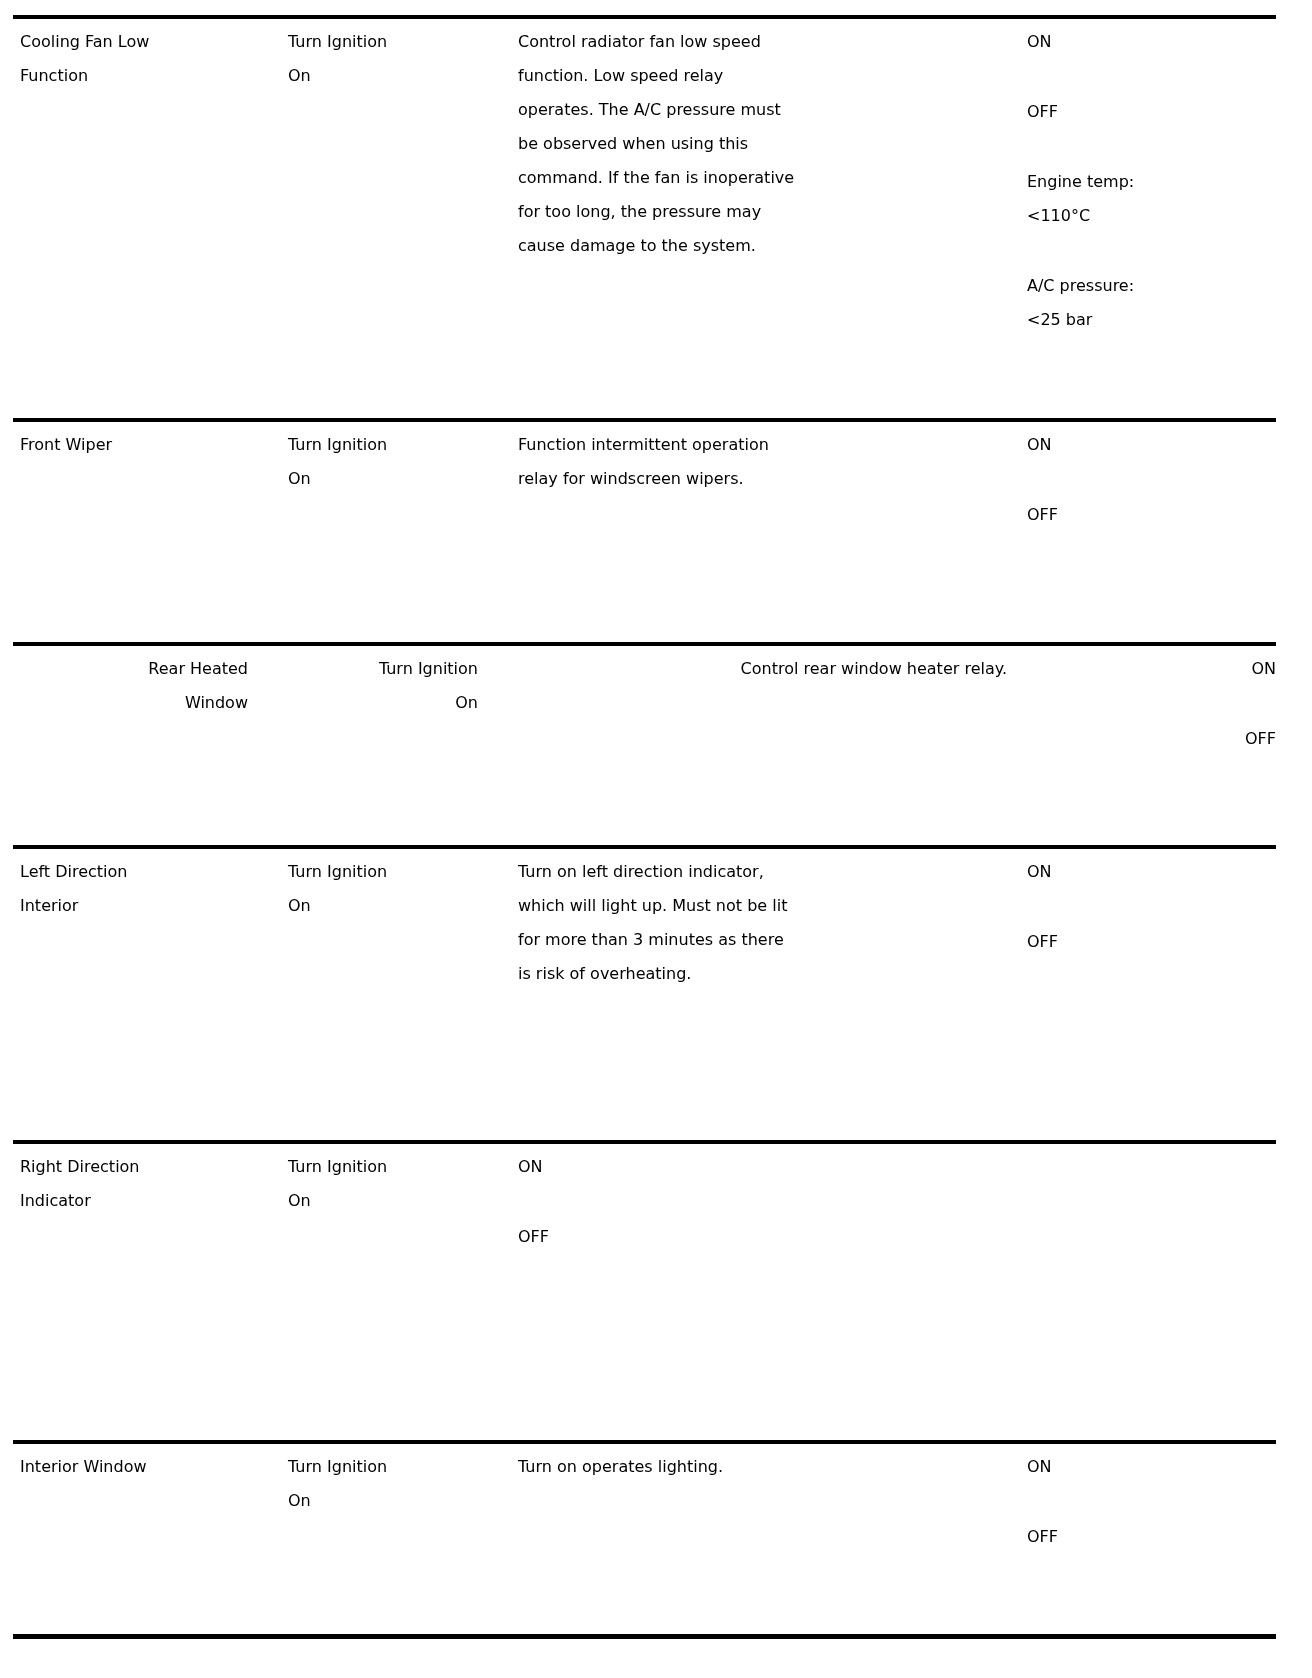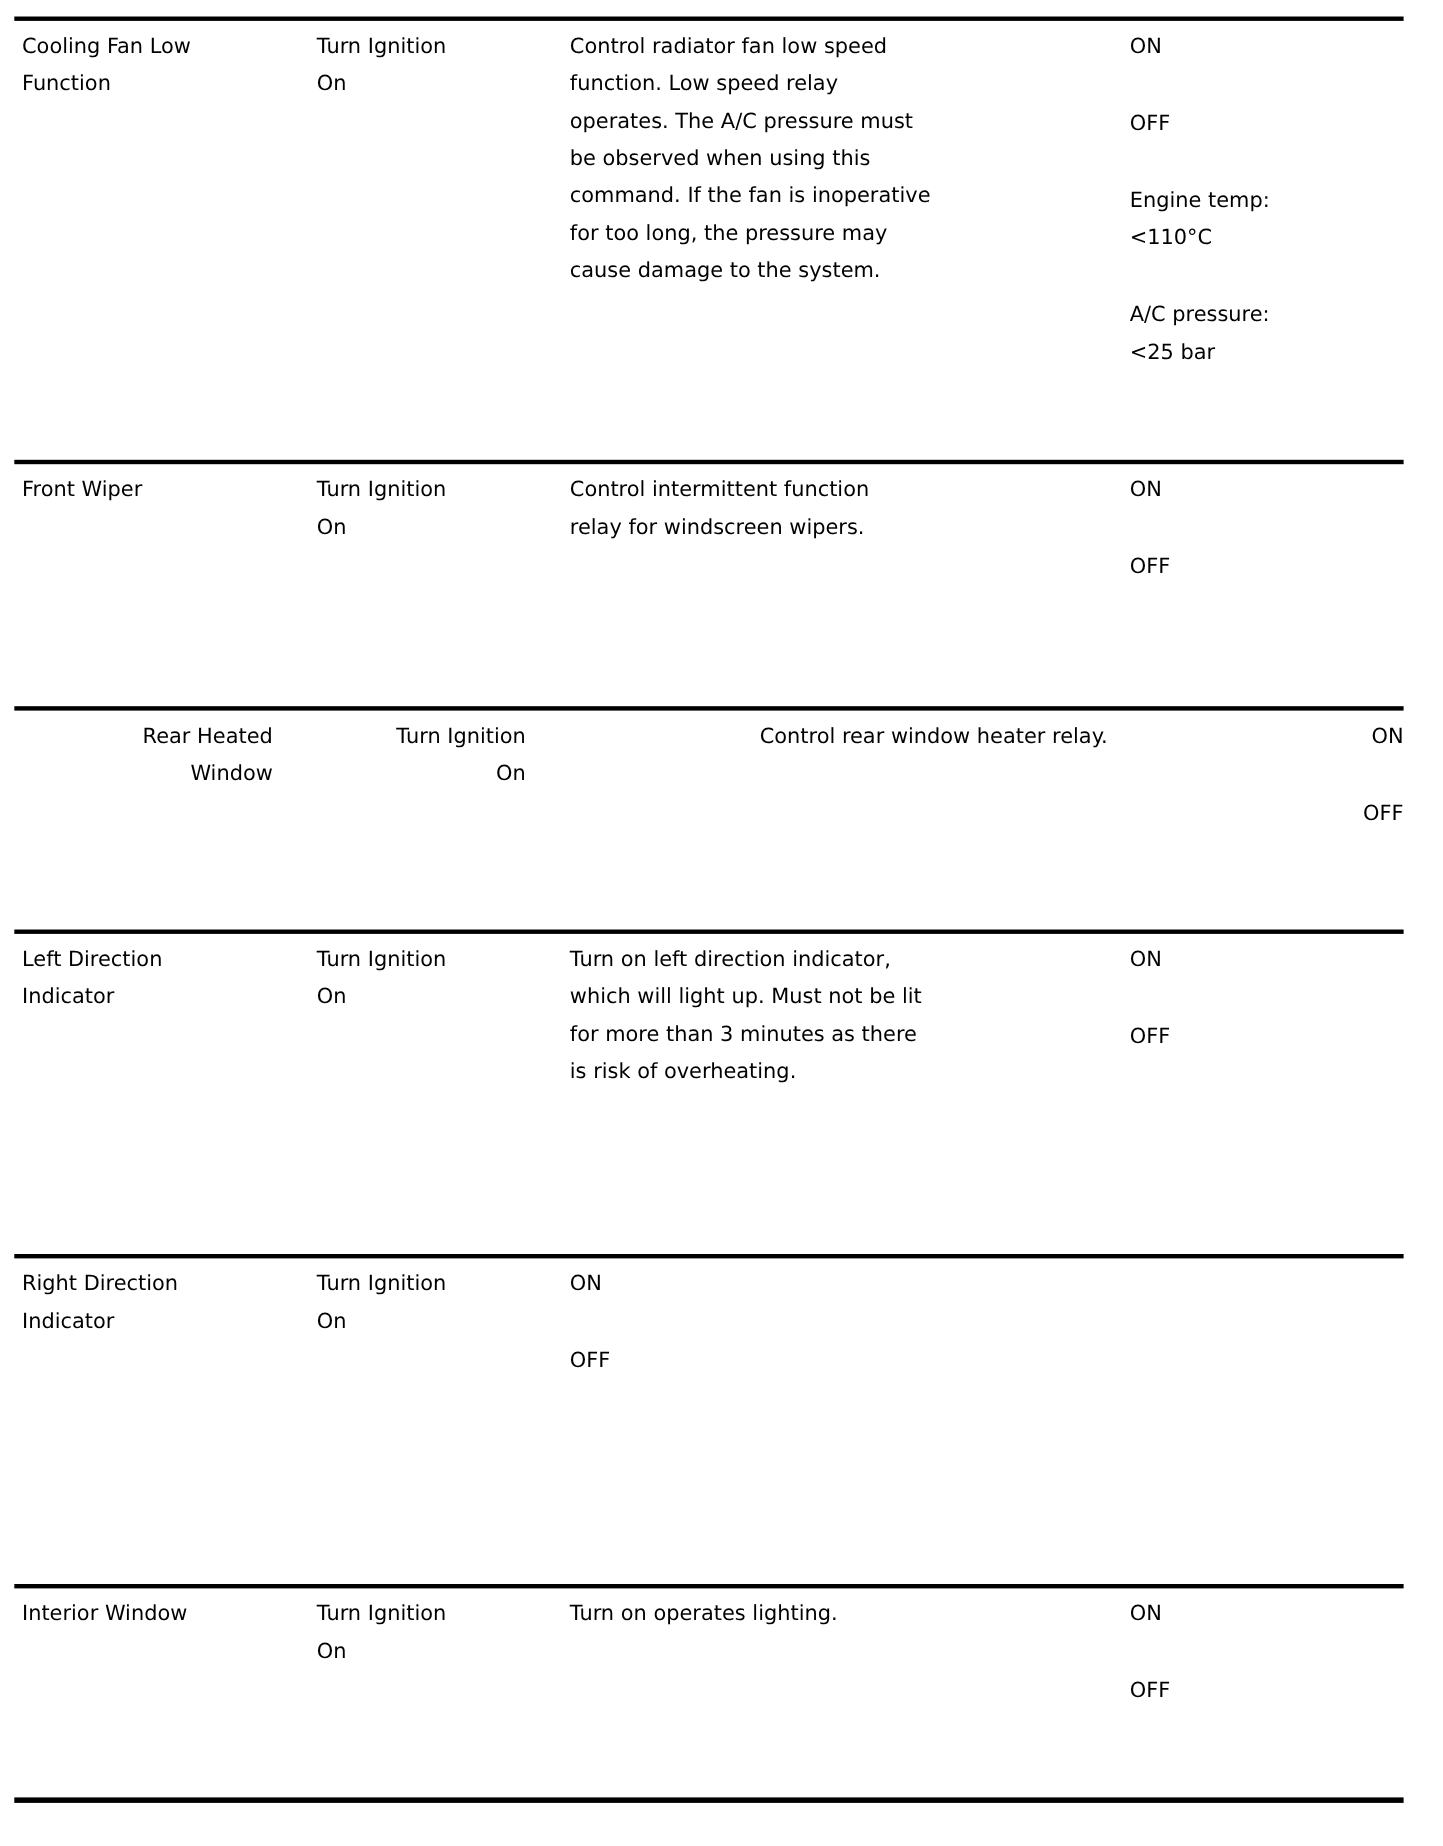--- a/index.html
+++ b/index.html
@@ -7,21 +7,21 @@
     padding: 0;
     background: #ffffff;
   }
   .page {
     position: relative;
     width: 1312px;
     height: 1678px;
     background: #ffffff;
     color: #000000;
     font-family: "DejaVu Sans", "Liberation Sans", sans-serif;
-    font-size: 19px;
+    font-size: 16px;
     line-height: 34px;
     overflow: hidden;
     box-sizing: border-box;
   }
   .actuator-table {
     margin: 15px 36px 0 13px;
     border-bottom: 5px solid #000000;
   }
   .row {
     display: grid;
@@ -75,37 +75,37 @@
 cause damage to the system.</div>
     <div class="cell col-values"><div class="value-item">ON</div><div class="value-item">OFF</div><div class="value-item">Engine temp:
 &lt;110°C</div><div class="value-item">A/C pressure:
 &lt;25 bar</div></div>
   </div>
 
   <div class="row">
     <div class="cell col-function">Front Wiper</div>
     <div class="cell col-precondition">Turn Ignition
 On</div>
-    <div class="cell col-description">Control intermittent function
+    <div class="cell col-description">Function intermittent operation
 relay for windscreen wipers.</div>
     <div class="cell col-values"><div class="value-item">ON</div><div class="value-item">OFF</div></div>
   </div>
 
   <div class="row">
     <div class="cell col-function">Rear Heated
 Window</div>
     <div class="cell col-precondition">Turn Ignition
 On</div>
     <div class="cell col-description">Control rear window heater relay.</div>
     <div class="cell col-values"><div class="value-item">ON</div><div class="value-item">OFF</div></div>
   </div>
 
   <div class="row">
     <div class="cell col-function">Left Direction
-Indicator</div>
+Interior</div>
     <div class="cell col-precondition">Turn Ignition
 On</div>
     <div class="cell col-description">Turn on left direction indicator,
 which will light up. Must not be lit
 for more than 3 minutes as there
 is risk of overheating.</div>
     <div class="cell col-values"><div class="value-item">ON</div><div class="value-item">OFF</div></div>
   </div>
 
   <div class="row">

